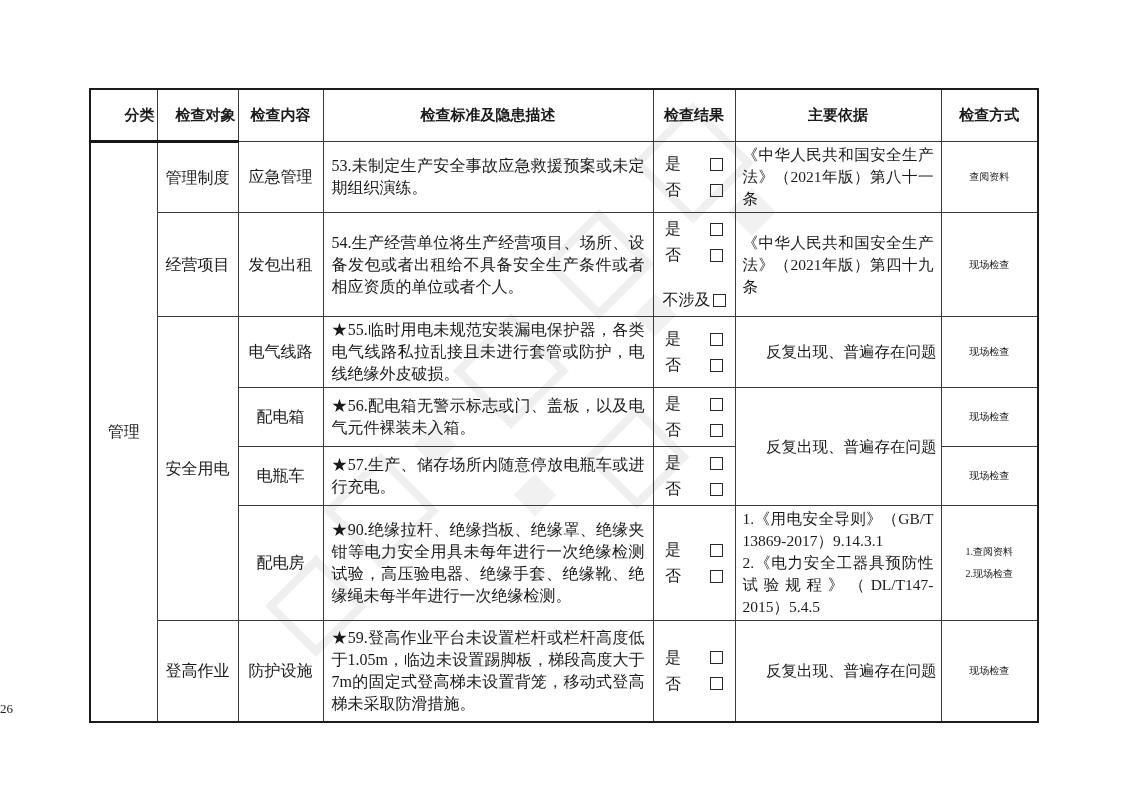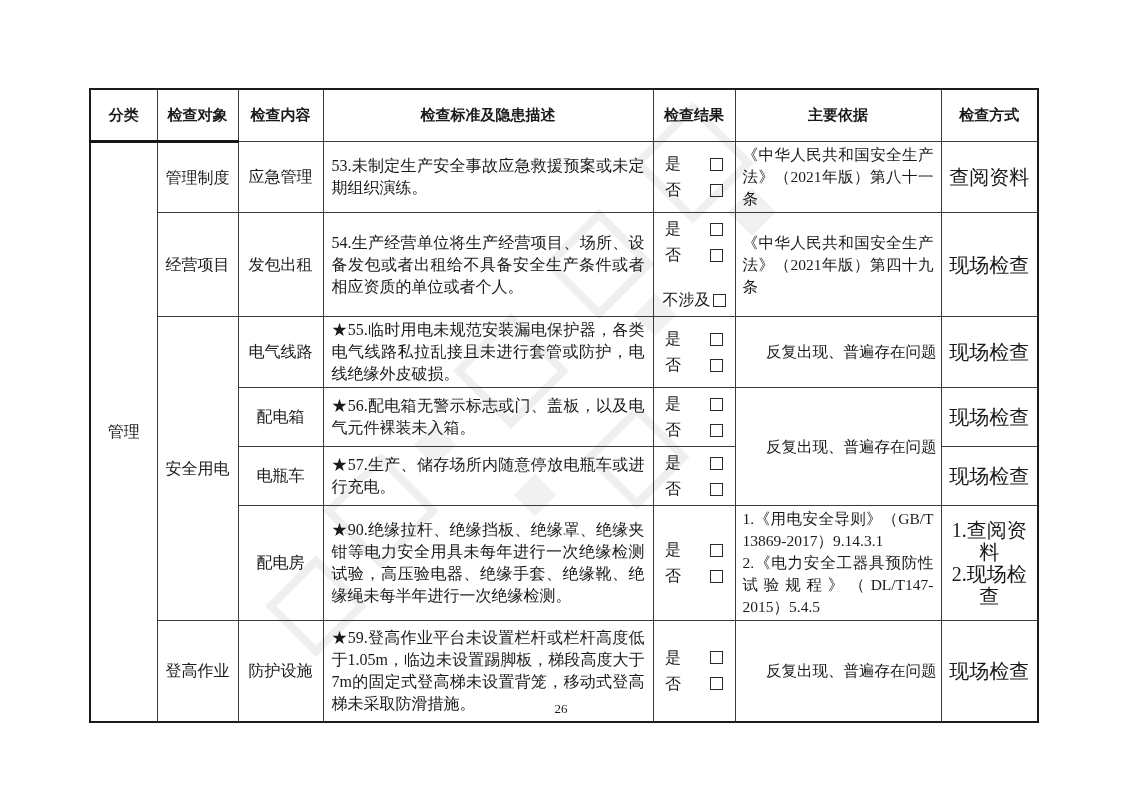--- a/index.html
+++ b/index.html
@@ -30,54 +30,54 @@
     overflow:hidden;
     vertical-align:middle;
   }
   .checklist th {
     font-weight:700;
     font-size:15px;
     height:50px;
     text-align:center;
     padding:0 2px;
   }
-  .checklist th.thick { border-bottom:3px solid #161616; }
+  .checklist th.thick { border-bottom:3px solid #161616;text-align:right; }
   .checklist td { font-size:16px; line-height:22px; }
   td.cellc { text-align:center; }
   td.std {
     text-align:justify;
     padding:2px 8px;
     font-size:16px;
   }
   td.basis {
     padding:2px 7px;
     font-size:15.5px;
     text-align:justify;
     margin-top:6px;
   }
   td.basis.cen { text-align:right; padding:2px 4px; }
-  td.method { text-align:center; font-size:20px; padding:0 2px; }
+  td.method { text-align:center; font-size:10px; padding:0 2px; }
   .preline { white-space:pre-line; }
   
   .res { display:inline-block; vertical-align:middle; }
   .res-line {
     display:flex; justify-content:space-between; align-items:center;
     width:58px; margin:4px auto;
   }
   .res-line.tight { width:auto; justify-content:flex-start;margin-top:23px; }
   .res-line.tight .cbox { margin-left:2px; }
   .cbox {
     display:inline-block; width:11px; height:11px;
     border:1.5px solid #2a2a2a; background:transparent;
     flex:0 0 auto;
   }
   
   .pageno {
     position:absolute; left:0; top:701px; width:1122px;
-    text-align:center; font-size:13px; z-index:1;
+    text-align:left; font-size:13px; z-index:1;
   }
 </style>
 </head>
 <body>
 
 <div class="wm-layer">
   <div class="wm o" style="left:650px; top:120px; width:70px; height:70px;"></div>
   <div class="wm f" style="left:735px; top:195px; width:34px; height:34px;"></div>
   <div class="wm o" style="left:560px; top:225px; width:62px; height:62px;"></div>
   <div class="wm f" style="left:640px; top:300px; width:30px; height:30px;"></div>

